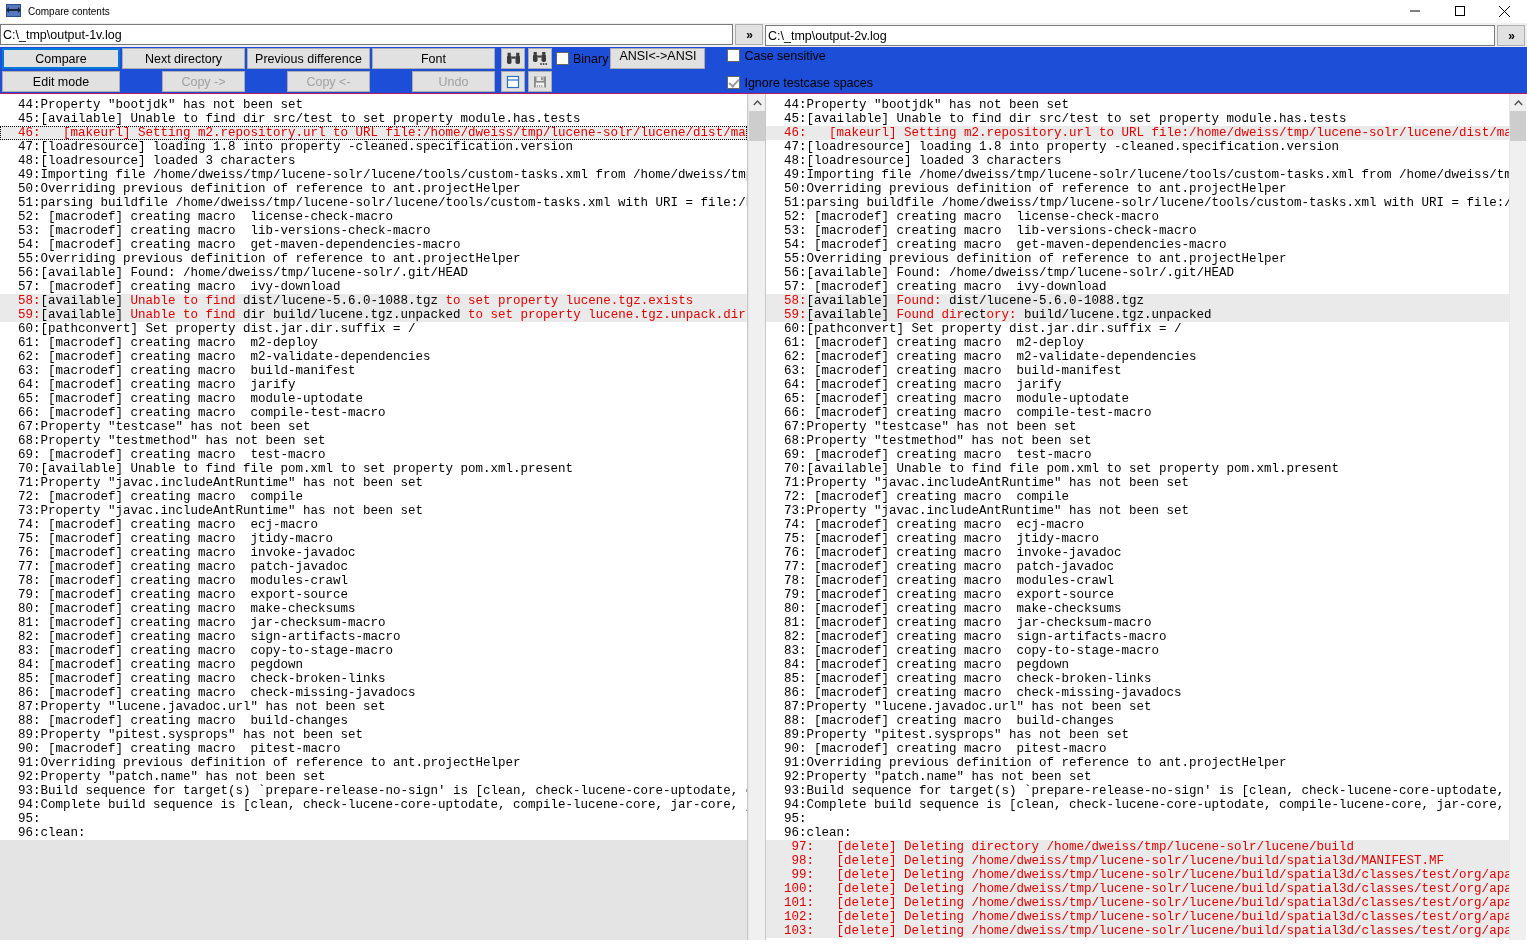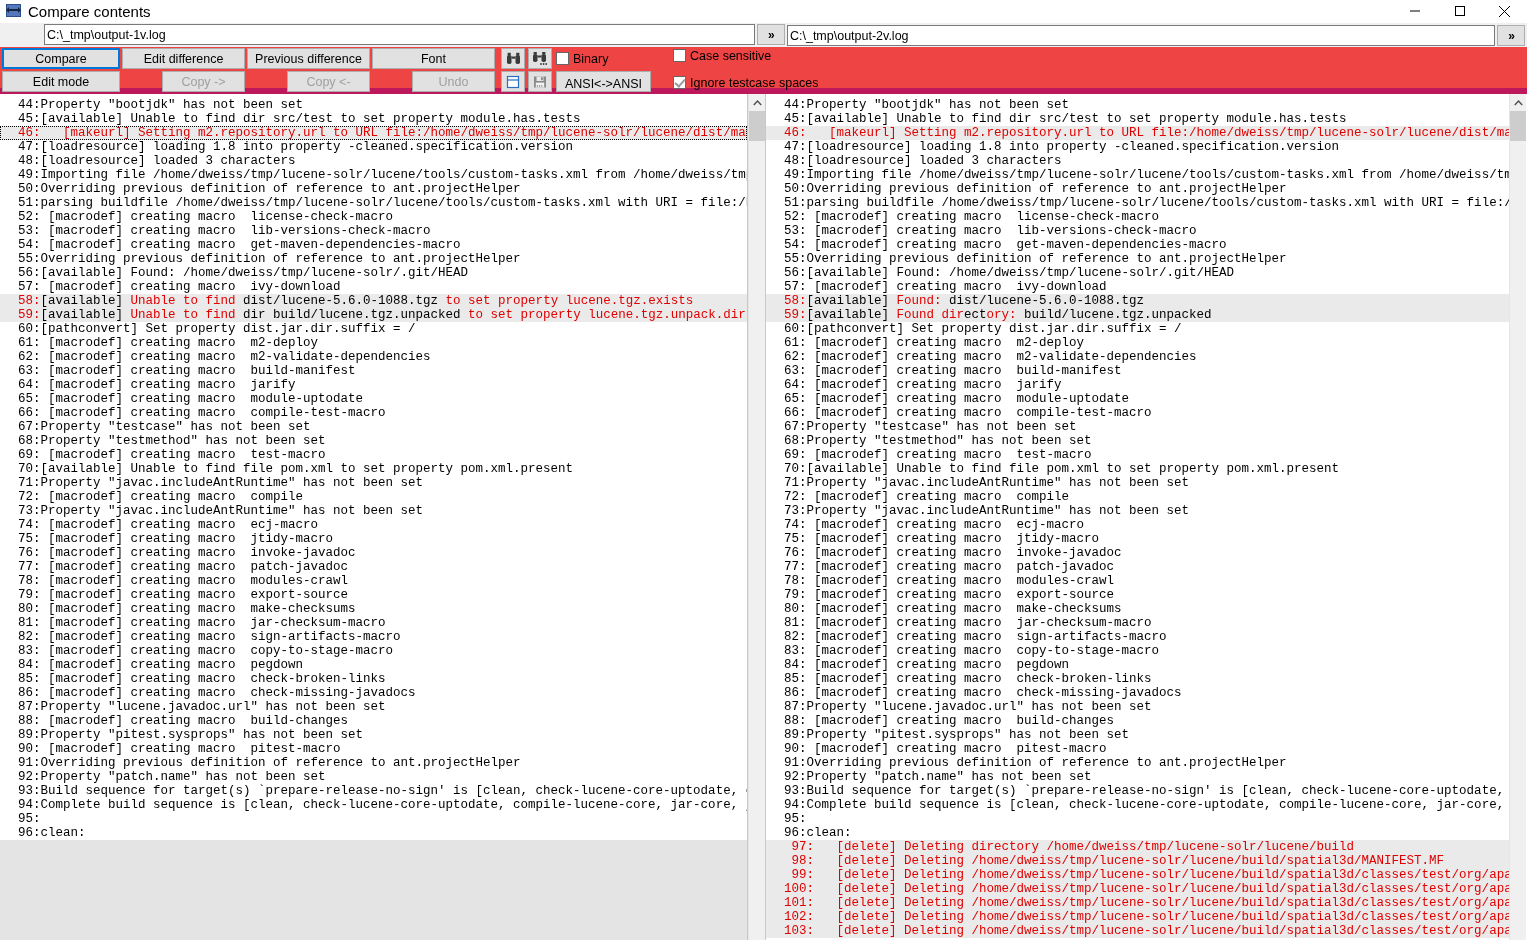--- a/index.html
+++ b/index.html
@@ -58,21 +58,21 @@
   }
   .titlebar-icon .ico-arrow:before {
     left: -2px;
     border-right: 3px solid #16243f;
   }
   .titlebar-icon .ico-arrow:after {
     right: -2px;
     border-left: 3px solid #16243f;
   }
   .titlebar-title {
-    font-size: 15px;
+    font-size: 10px;
     color: #000000;
     white-space: nowrap;
   }
   .window-buttons {
     position: absolute;
     right: 0; top: 0;
     display: flex;
     height: 22px;
   }
   .win-btn {
@@ -110,32 +110,32 @@
     margin-right: 2px;
     border: 1px solid #adadad;
     background: #e1e1e1;
     font-size: 12px;
     color: #000;
     display: flex; align-items: center; justify-content: center;
     box-sizing: border-box;
     font-weight: bold;
     letter-spacing: -1px;
   }
-  .path-left-wrap { width: 765px; display: flex; padding-left: 44px; }
+  .path-left-wrap { width: 765px; display: flex; }
   .path-right-wrap { width: 762px; display: flex; align-items: center; }
 
   
   .toolbar {
     height: 47px;
-    background: #ef4444;
+    background: #1d4ed8;
     display: flex;
     align-items: flex-start;
     padding-top: 1px;
     box-sizing: border-box;
-    border-bottom: 6px solid #be185d;
+    border-bottom: 1px solid #be185d;
   }
   .btn-grid {
     display: grid;
     grid-template-columns: 118px 123px 123px 123px;
     grid-auto-rows: 21px;
     gap: 2px 2px;
     margin-left: 2px;
   }
   .tbtn {
     border: 1px solid #adadad;
@@ -165,21 +165,20 @@
     border: 1px solid #adadad;
     background: #e1e1e1;
     display: flex; align-items: center; justify-content: center;
     box-sizing: border-box;
     height: 21px; width: 24px;
   }
   .ibtn.plain { border: 1px solid #adadad; background: #e1e1e1; }
 
   .mid-col {
     display: flex;
-    flex-direction: column;
     margin-left: 4px;
     gap: 2px;
   }
   .cb-row {
     display: flex;
     align-items: center;
     height: 21px;
     font-size: 12.5px;
     white-space: nowrap;
   }
@@ -199,21 +198,21 @@
     width: 4px; height: 8px;
     border: solid #9a9a9a;
     border-width: 0 2px 2px 0;
     transform: rotate(42deg);
   }
   .ansi-btn {
     width: 95px; height: 21px;
     border: 1px solid #adadad;
     background: #e1e1e1;
     font-size: 12.5px;
-    display: flex; align-items: flex-end; justify-content: center;
+    display: flex; align-items: flex-start; justify-content: center;
     box-sizing: border-box;
   }
   .checks-col {
     display: flex;
     flex-direction: column;
     margin-left: 22px;
     gap: 12px;
     padding-top: 0px;
   }
   .checks-col .cb-row { height: 15px; }
@@ -325,21 +324,21 @@
   </div>
 </div>
 
 <div class="toolbar">
 
   <div class="btn-grid">
     <div class="tbtn focus">
         <span>Compare</span>
       </div>
     <div class="tbtn">
-        <span>Edit difference</span>
+        <span>Next directory</span>
       </div>
     <div class="tbtn">
         <span>Previous difference</span>
       </div>
     <div class="tbtn">
         <span>Font</span>
       </div>
 
     <div class="tbtn">
         <span>Edit mode</span>

